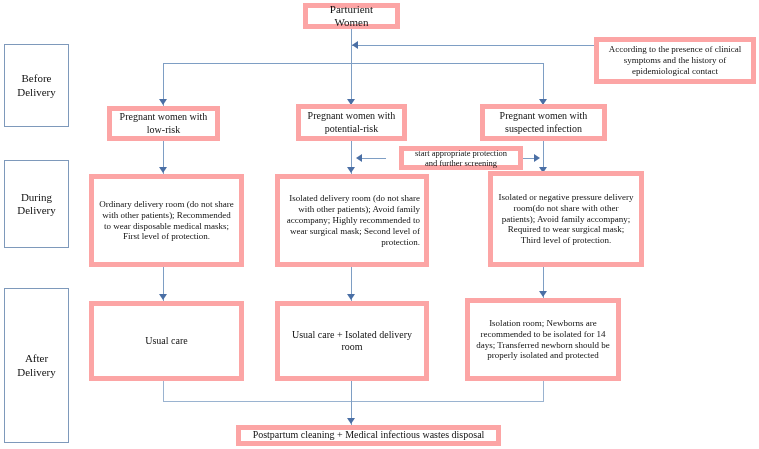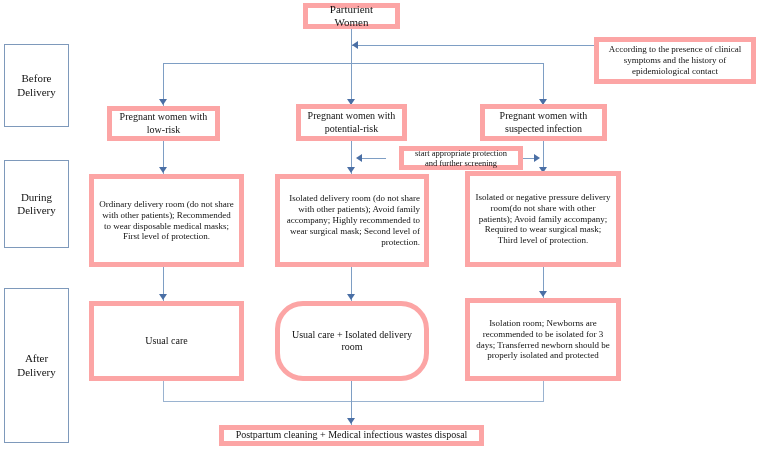--- a/index.html
+++ b/index.html
@@ -165,33 +165,33 @@
   </div>
 
   <div class="box fs9" style="left:89px; top:174px; width:155px; height:93px;">
     <span>Ordinary delivery room (do not share with other patients); Recommended to wear disposable medical masks; First level of protection.</span>
   </div>
 
   <div class="box fs9" style="left:275px; top:174px; width:154px; height:93px;text-align:right;">
     <span>Isolated delivery room (do not share with other patients); Avoid family accompany; Highly recommended to wear surgical mask; Second level of protection.</span>
   </div>
 
-  <div class="box fs9" style="left:465px; top:171px; width:156px; height:96px;justify-content:center;">
+  <div class="box fs9" style="left:488px; top:171px; width:156px; height:96px;justify-content:center;">
     <span>Isolated or negative pressure delivery room(do not share with other patients); Avoid family accompany; Required to wear surgical mask; Third level of protection.</span>
   </div>
 
   <div class="box fs10" style="left:89px; top:301px; width:155px; height:80px;">
     <span>Usual care</span>
   </div>
 
-  <div class="box fs10" style="left:275px; top:301px; width:154px; height:80px;border-radius:28px;">
+  <div class="box fs10" style="left:275px; top:301px; width:154px; height:80px;">
     <span>Usual care + Isolated delivery room</span>
   </div>
 
   <div class="box fs9" style="left:465px; top:298px; width:156px; height:83px;">
-    <span>Isolation room; Newborns are recommended to be isolated for 3 days; Transferred newborn should be properly isolated and protected</span>
+    <span>Isolation room; Newborns are recommended to be isolated for 14 days; Transferred newborn should be properly isolated and protected</span>
   </div>
 
-  <div class="box fs10" style="left:219px; top:425px; width:265px; height:21px;">
+  <div class="box fs10" style="left:236px; top:425px; width:265px; height:21px;">
     <span>Postpartum cleaning + Medical infectious wastes disposal</span>
   </div>
 
 </div>
 
 </body></html>

